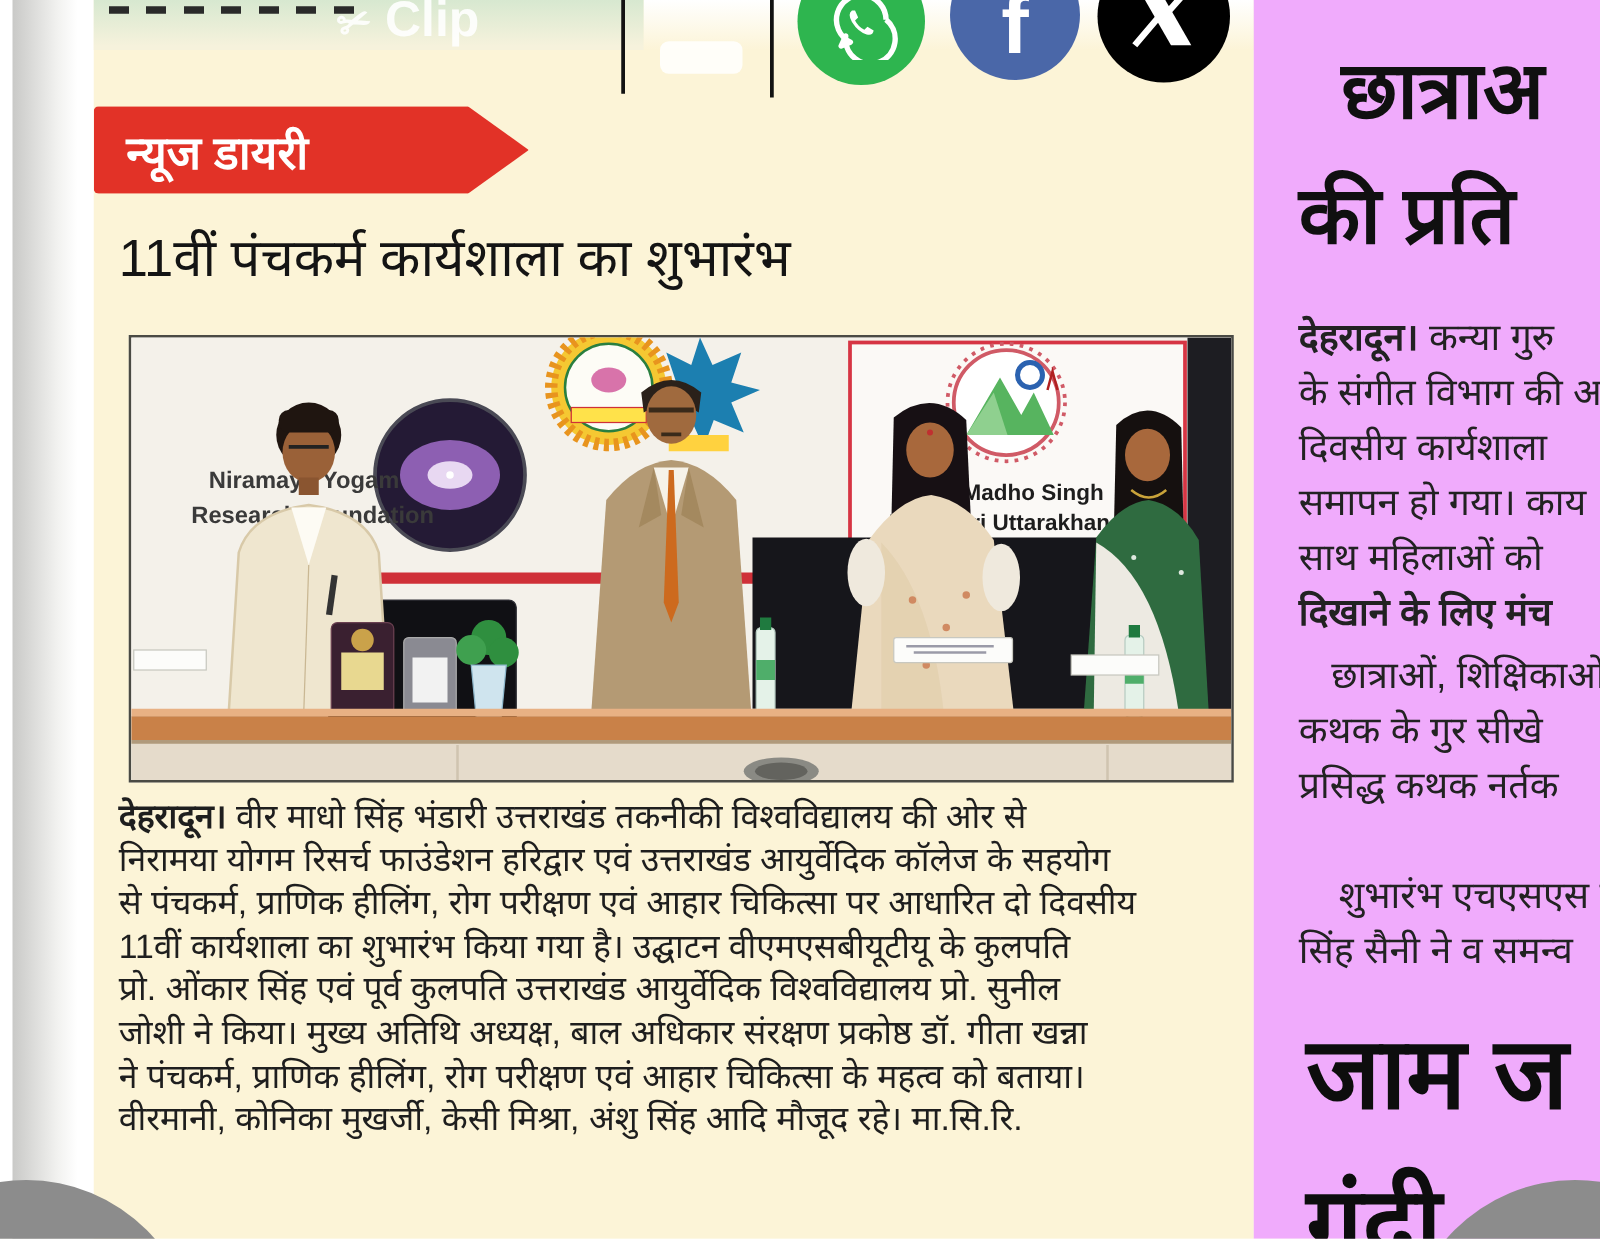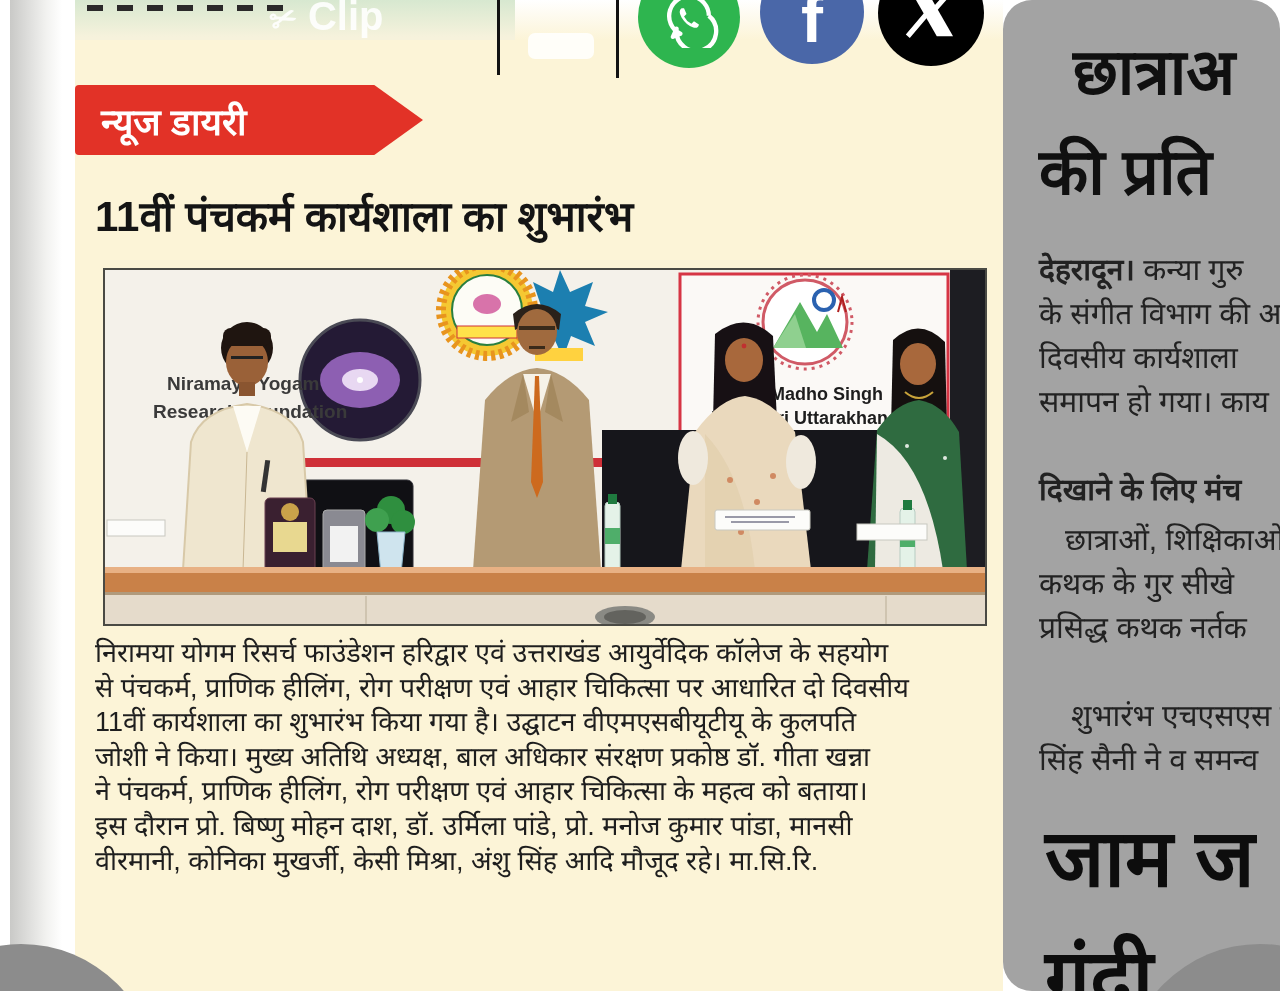--- a/index.html
+++ b/index.html
@@ -13,29 +13,29 @@
        background:linear-gradient(180deg,#d7e8d0,#f6f2dc 92%);}
   .band-white{left:440px;top:0;width:488px;height:40px;
        background:linear-gradient(180deg,#ffffff,#fcf4d7);}
   .frag{left:12px;top:5px;width:200px;height:6px;
        background:repeating-linear-gradient(90deg,#2a2a2a 0 16px,transparent 16px 30px);}
   .clipmark{color:rgba(255,255,255,.88);font-weight:700;}
   .badge{left:0;top:85px;width:348px;height:70px;background:#e23227;
        clip-path:polygon(0 0,86% 0,100% 50%,86% 100%,0 100%);
        display:flex;align-items:center;border-radius:4px;}
   .badge span{color:#fff;font-size:37px;font-weight:700;padding-left:26px;}
-  .headline{left:20px;top:186px;font-size:42px;font-weight:700;color:#141414;white-space:nowrap;}
+  .headline{left:20px;top:176px;font-size:42px;font-weight:400;color:#141414;white-space:nowrap;}
   .photo{left:28px;top:268px;width:880px;height:354px;border:2px solid #4a4a44;background:#f4f1ea;}
   .article{left:20px;top:633px;width:895px;font-size:27px;color:#1e1e1e;}
   .article div{height:34.6px;white-space:nowrap;}
   .bold{font-weight:700;}
   .vline{top:0;width:3px;background:#121212;}
   .wpill{left:528px;top:33px;width:66px;height:26px;background:rgba(255,255,255,.85);border-radius:7px;}
   .share{border-radius:50%;display:flex;align-items:center;justify-content:center;}
-  .rightcol{left:1003px;top:0;width:277px;height:991px;background:#a3a3a3;border-radius:29px;}
+  .rightcol{left:1003px;top:0;width:277px;height:991px;background:#f0abfc;}
   .rc-h1{font-size:64px;font-weight:700;color:#101010;white-space:nowrap;}
   .rc-line{position:absolute;font-size:30px;color:#222;white-space:nowrap;}
   .rc-big{font-size:80px;font-weight:800;color:#0d0d0d;white-space:nowrap;}
   .graycircle{width:272px;height:272px;border-radius:50%;background:#8c8c8c;}
   svg text{font-family:"Liberation Sans", sans-serif;}
 </style>
 </head>
 <body>
 
 <div class="abs page-shadow"></div>
@@ -180,38 +180,40 @@
         <rect y="322" width="880" height="3" fill="#b09a7c"></rect>
         <rect x="260" y="326" width="2" height="28" fill="#cfc4b0"></rect>
         <rect x="780" y="326" width="2" height="28" fill="#cfc4b0"></rect>
         <ellipse cx="520" cy="347" rx="30" ry="11" fill="#8a8a84"></ellipse>
         <ellipse cx="520" cy="347" rx="21" ry="7" fill="#63635e"></ellipse>
       </g>
     </svg>
   </div>
 
   <div class="abs article">
+    <div><span class="bold">देहरादून।</span> <span>वीर माधो सिंह भंडारी उत्तराखंड तकनीकी विश्वविद्यालय की ओर से</span></div>
     <div>निरामया योगम रिसर्च फाउंडेशन हरिद्वार एवं उत्तराखंड आयुर्वेदिक कॉलेज के सहयोग</div>
     <div>से पंचकर्म, प्राणिक हीलिंग, रोग परीक्षण एवं आहार चिकित्सा पर आधारित दो दिवसीय</div>
     <div>11वीं कार्यशाला का शुभारंभ किया गया है। उद्घाटन वीएमएसबीयूटीयू के कुलपति</div>
+    <div>प्रो. ओंकार सिंह एवं पूर्व कुलपति उत्तराखंड आयुर्वेदिक विश्वविद्यालय प्रो. सुनील</div>
     <div>जोशी ने किया। मुख्य अतिथि अध्यक्ष, बाल अधिकार संरक्षण प्रकोष्ठ डॉ. गीता खन्ना</div>
     <div>ने पंचकर्म, प्राणिक हीलिंग, रोग परीक्षण एवं आहार चिकित्सा के महत्व को बताया।</div>
-    <div>इस दौरान प्रो. बिष्णु मोहन दाश, डॉ. उर्मिला पांडे, प्रो. मनोज कुमार पांडा, मानसी</div>
     <div>वीरमानी, कोनिका मुखर्जी, केसी मिश्रा, अंशु सिंह आदि मौजूद रहे। मा.सि.रि.</div>
   </div>
 </div>
 
 <div class="abs rightcol">
   <div class="abs rc-h1" style="left:70px;top:26px;">छात्राअ</div>
   <div class="abs rc-h1" style="left:36px;top:126px;">की प्रति</div>
 
   <div class="rc-line" style="left:36px;top:248px;"><span class="bold">देहरादून।</span> <span>कन्या गुरु</span></div>
   <div class="rc-line" style="left:36px;top:292px;">के संगीत विभाग की अ</div>
   <div class="rc-line" style="left:36px;top:336px;">दिवसीय कार्यशाला</div>
   <div class="rc-line" style="left:36px;top:380px;">समापन हो गया। काय</div>
+  <div class="rc-line" style="left:36px;top:424px;">साथ महिलाओं को</div>
   <div class="rc-line" style="left:36px;top:468px;font-weight:bold;">दिखाने के लिए मंच</div>
 
   <div class="rc-line" style="left:62px;top:518px;">छात्राओं, शिक्षिकाओ</div>
   <div class="rc-line" style="left:36px;top:562px;">कथक के गुर सीखे</div>
   <div class="rc-line" style="left:36px;top:606px;">प्रसिद्ध कथक नर्तक</div>
   <div class="rc-line" style="left:36px;top:694px;margin-left:32px;">शुभारंभ एचएसएस ग्रु</div>
   <div class="rc-line" style="left:36px;top:738px;">सिंह सैनी ने व समन्व</div>
 
   <div class="abs rc-big" style="left:42px;top:800px;">जाम ज</div>
   <div class="abs rc-big" style="left:42px;top:920px;">गंदी</div>

